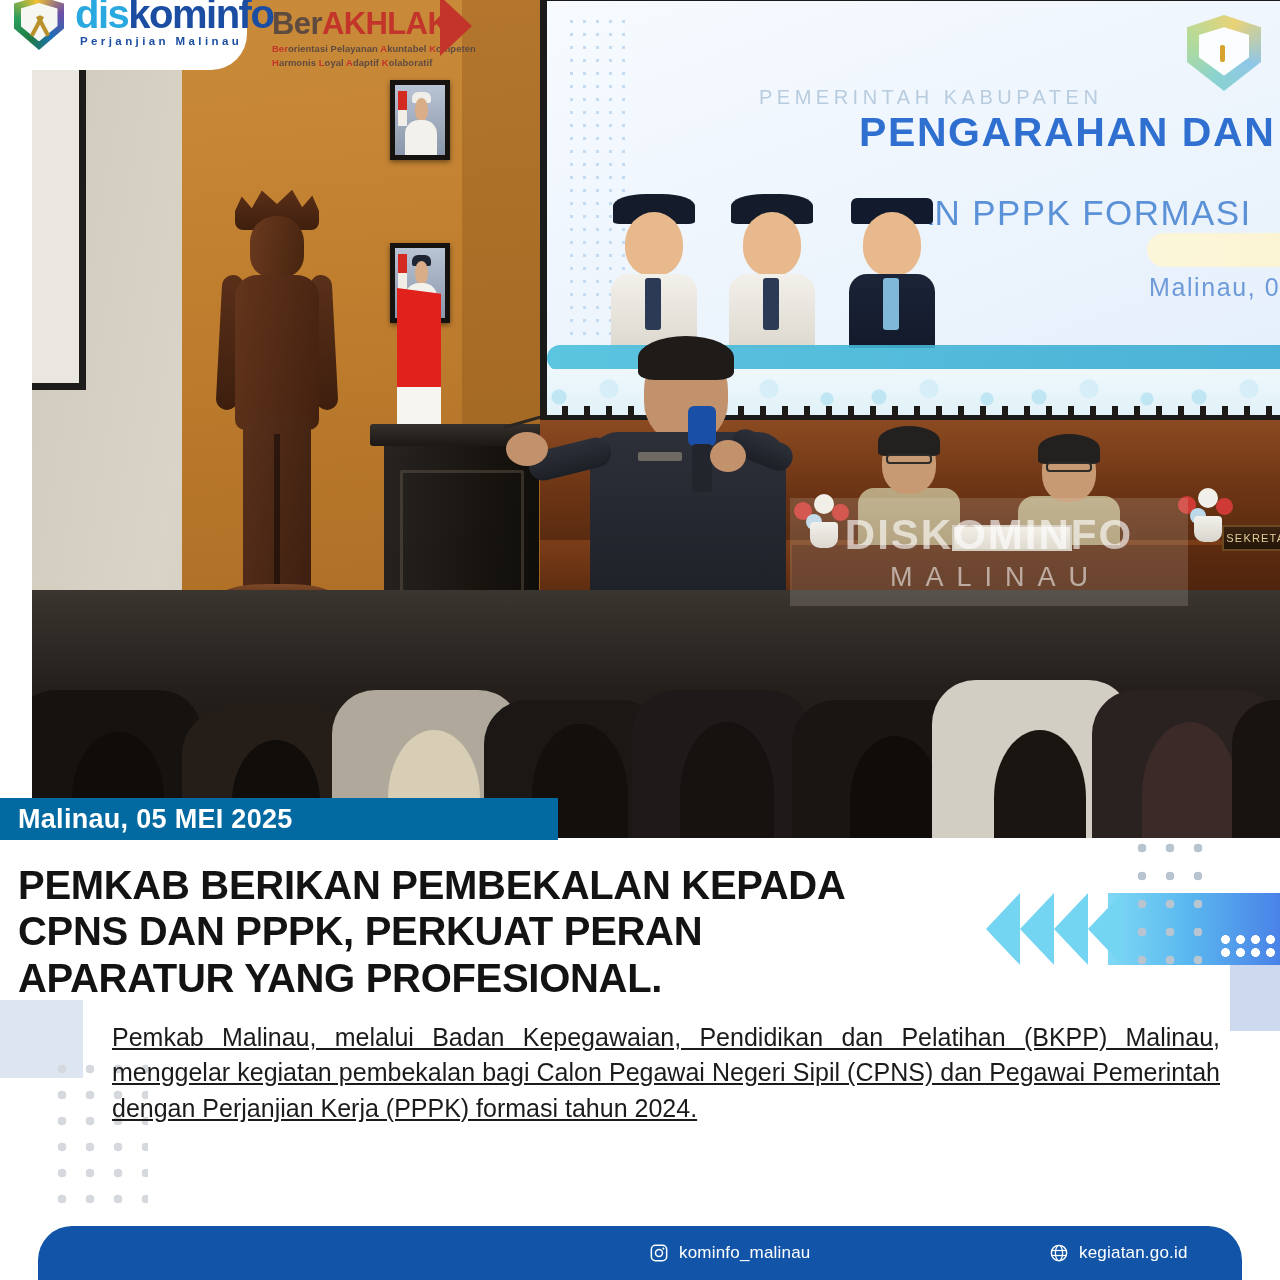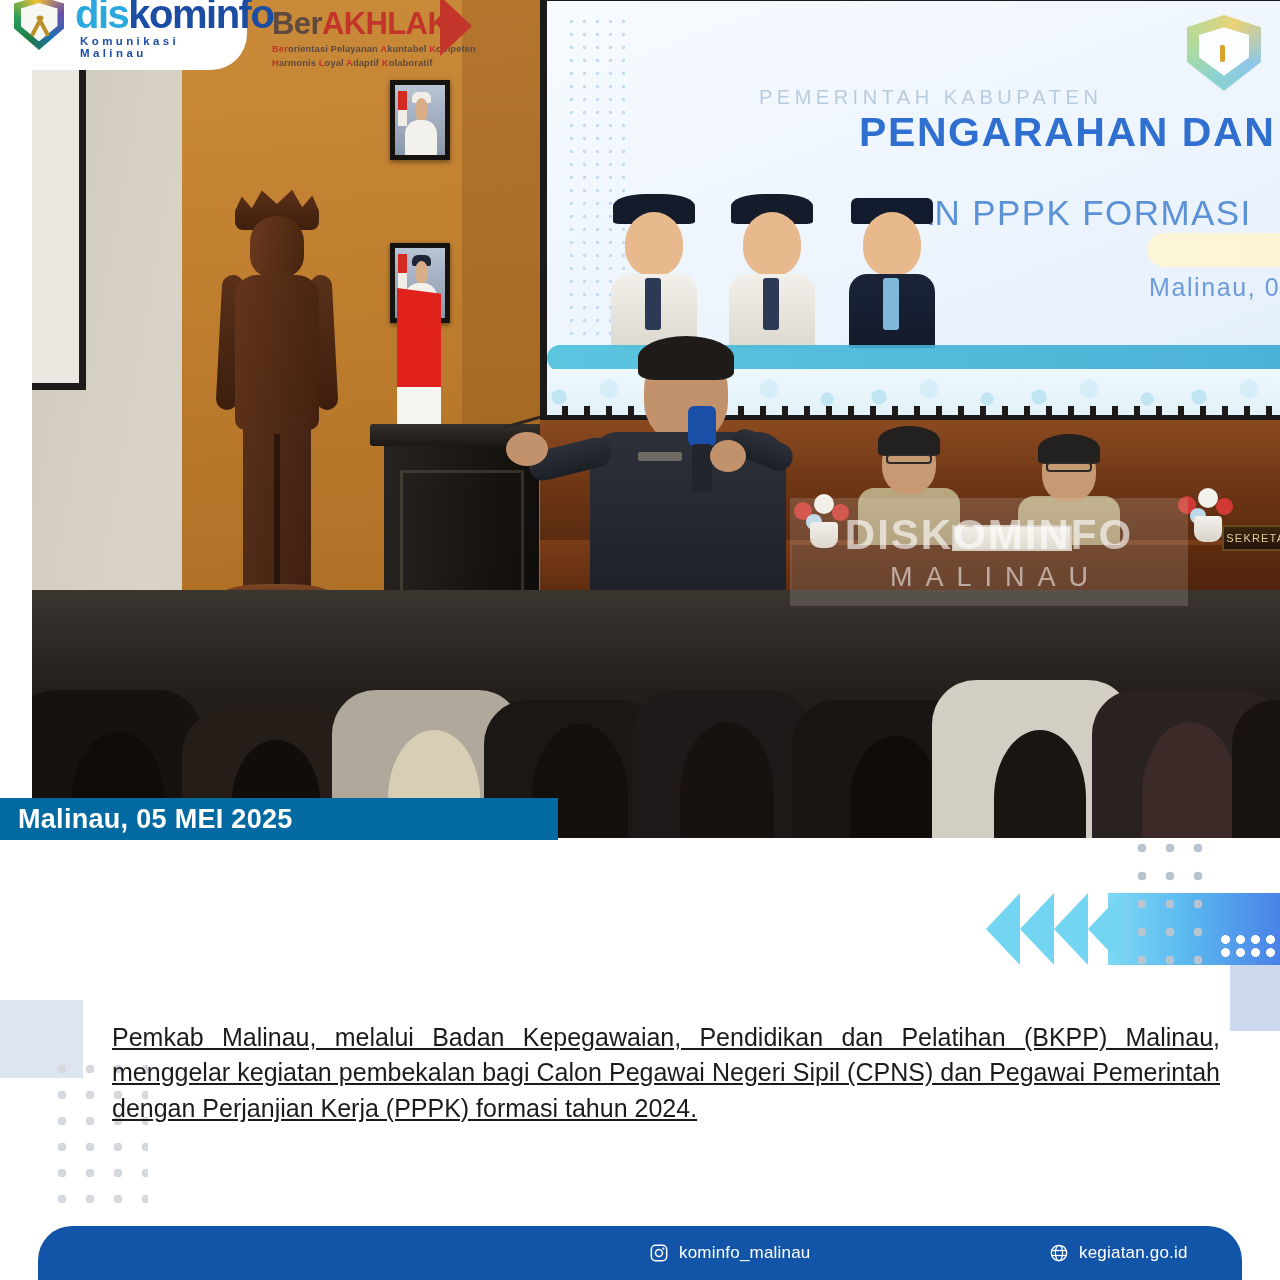--- a/index.html
+++ b/index.html
@@ -449,21 +449,21 @@
   </div>
 
   <div class="logo-plate">
     <div class="kab-logo">
       <div class="sh"></div>
       <div class="sh-in"></div>
       <div class="x"></div>
       <div class="x2"></div>
     </div>
     <div class="dk-word"><span class="c1">dis</span><span class="c2">kominfo</span></div>
-    <div class="dk-sub">Komunikasi Malinau</div>
+    <div class="dk-sub">Perjanjian Malinau</div>
   </div>
 
   <div class="berakhlak">
     <div class="ba-title"><span class="d">Ber</span><span class="r">AKHLAK</span></div>
     <div class="ba-sub"><b>Ber</b>orientasi Pelayanan <b>A</b>kuntabel <b>K</b>ompeten</div>
     <div class="ba-sub" style="margin-top:1px"><b>H</b>armonis <b>L</b>oyal <b>A</b>daptif <b>K</b>olaboratif</div>
   </div>
   <div class="ba-arrow"></div>
 
   <div class="content">
@@ -476,20 +476,25 @@
       <div class="grad-bar"></div>
       <div class="chev" id="c1"></div>
       <div class="chev" id="c2"></div>
       <div class="chev" id="c3"></div>
       <div class="chev" id="c4"></div>
       <div class="dot-grid-r"></div>
       <div class="dot-grid-w"></div>
       <div class="blue-sq"></div>
     </div>
 
+    <div class="headline">
+      <div>PEMKAB BERIKAN PEMBEKALAN KEPADA</div>
+      <div>CPNS DAN PPPK, PERKUAT PERAN</div>
+      <div>APARATUR YANG PROFESIONAL.</div>
+    </div>
 
     <div class="blue-sq-l"></div>
     <div class="dot-grid-l"></div>
 
     <div class="body-text">Pemkab Malinau, melalui Badan Kepegawaian, Pendidikan dan Pelatihan (BKPP) Malinau, menggelar kegiatan pembekalan bagi Calon Pegawai Negeri Sipil (CPNS) dan Pegawai Pemerintah dengan Perjanjian Kerja (PPPK) formasi tahun 2024.</div>
   </div>
 
   <div class="footer">
     <div class="footer-bar">
 

